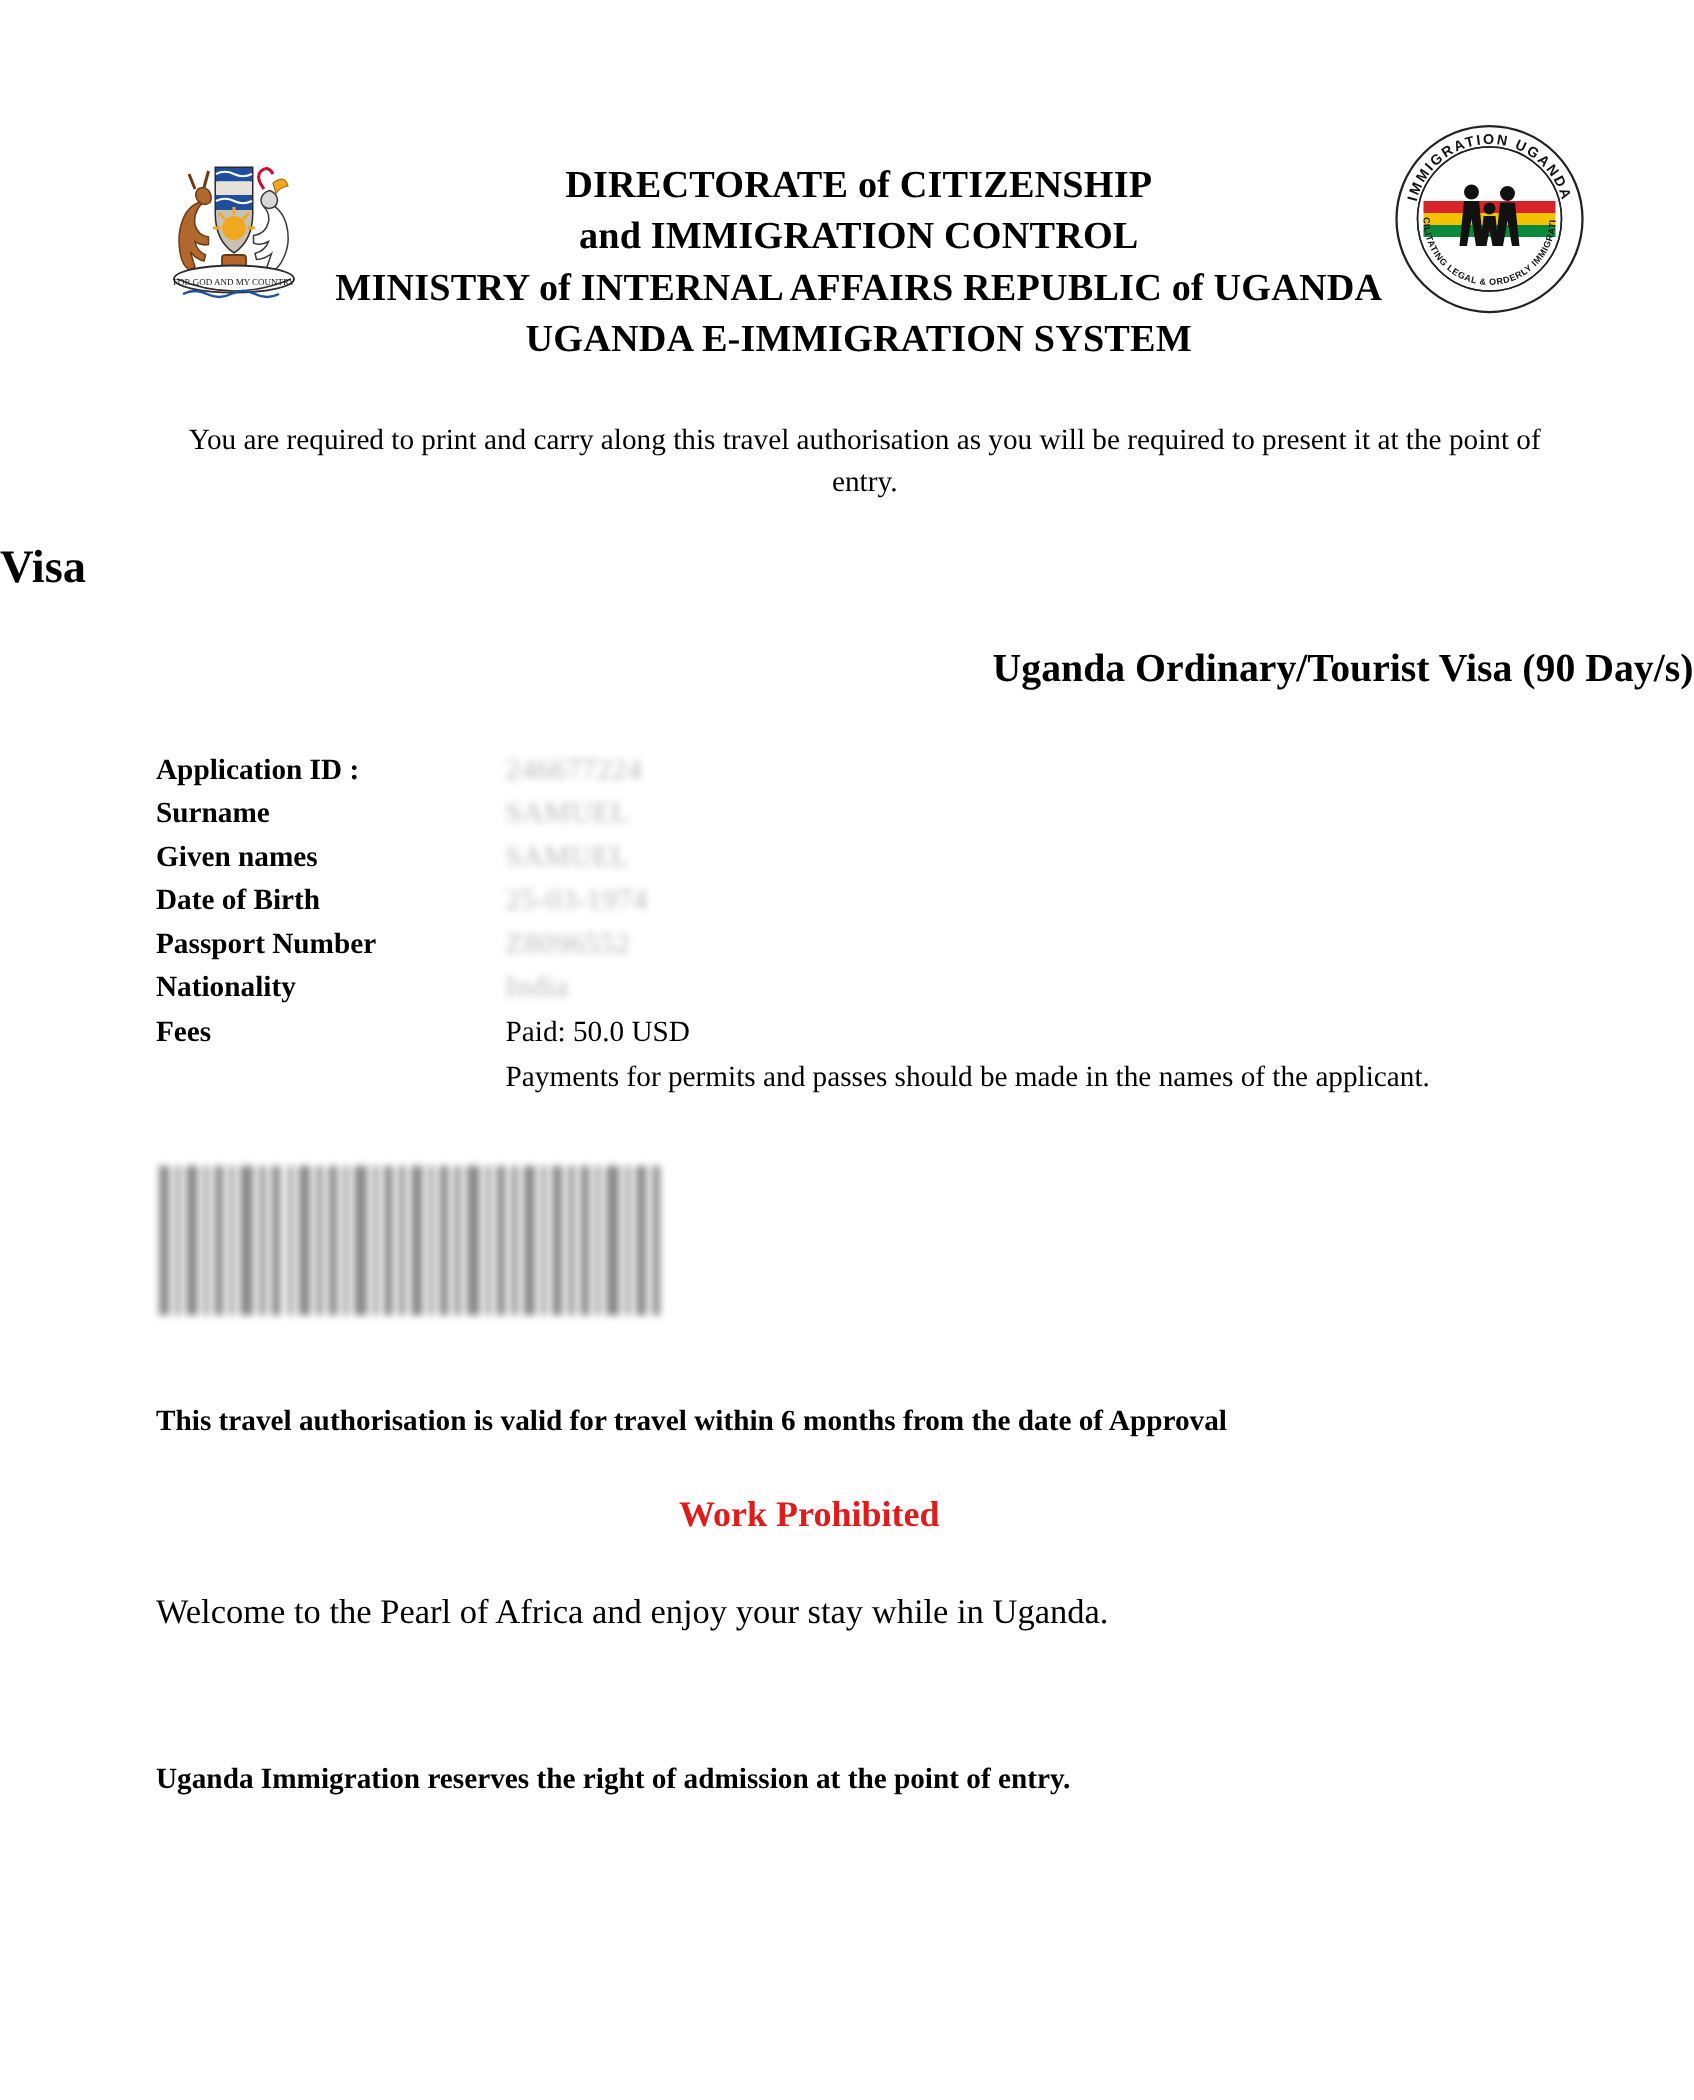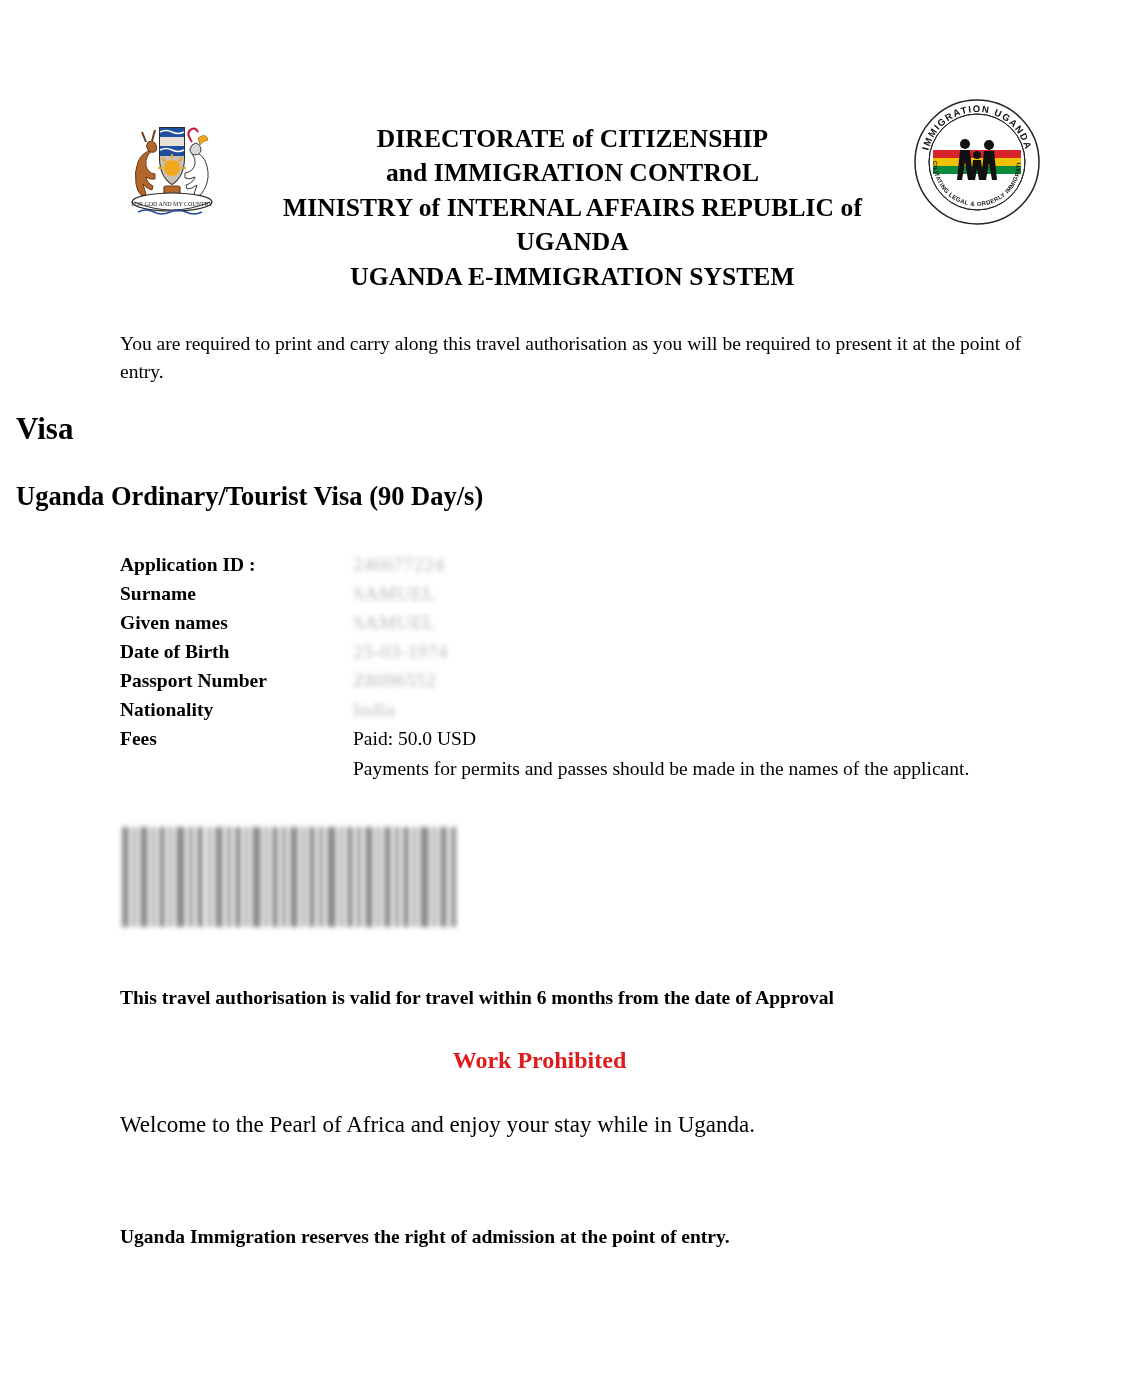--- a/index.html
+++ b/index.html
@@ -13,21 +13,21 @@
     font-family: "Liberation Serif", serif;
     color: #000000;
     position: relative;
     overflow: hidden;
   }
   .page {
     position: relative;
     width: 1129px;
     height: 1000px;
     box-sizing: border-box;
-    padding: 16px;
+    padding: 0;
   }
 
   
   .header {
     display: flex;
     align-items: flex-start;
     justify-content: space-between;
     padding: 82px 72px 0 96px;
   }
   .crest {
@@ -52,32 +52,32 @@
     height: 128px;
     flex: 0 0 auto;
     position: relative;
   }
 
   
   .intro {
     margin: 36px 80px 0 104px;
     font-size: 19.5px;
     line-height: 1.45;
-    text-align: left;
+    text-align: center;
   }
 
   
   .visa-title {
     text-align: left;
     font-weight: bold;
     font-size: 31px;
     margin-top: 24px;
   }
   .visa-subtitle {
-    text-align: left;
+    text-align: right;
     font-weight: bold;
     font-size: 26.5px;
     margin-top: 34px;
   }
 
   
   .details {
     margin: 38px 0 0 104px;
     width: 920px;
     border-collapse: collapse;

